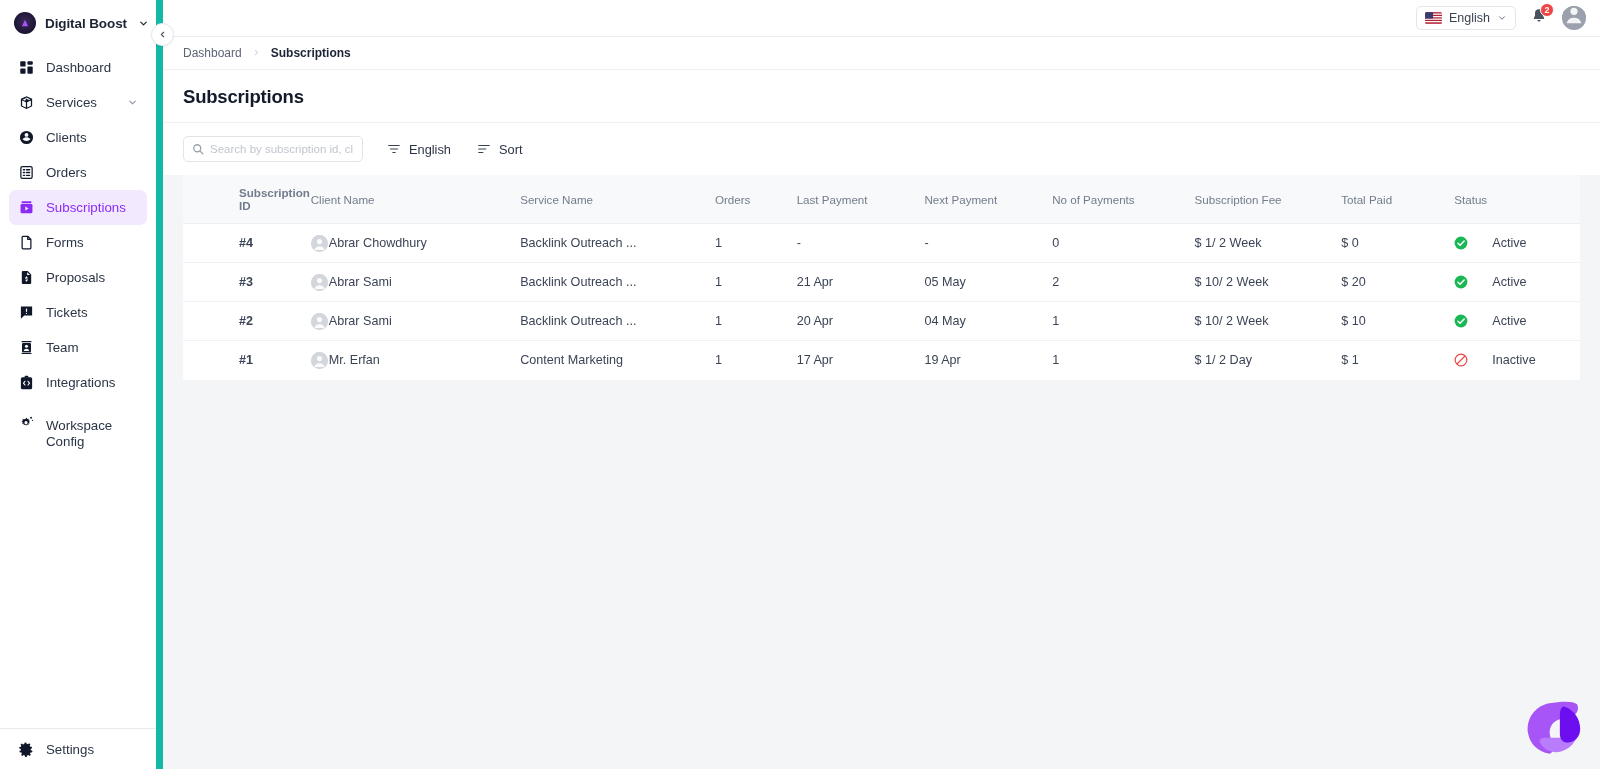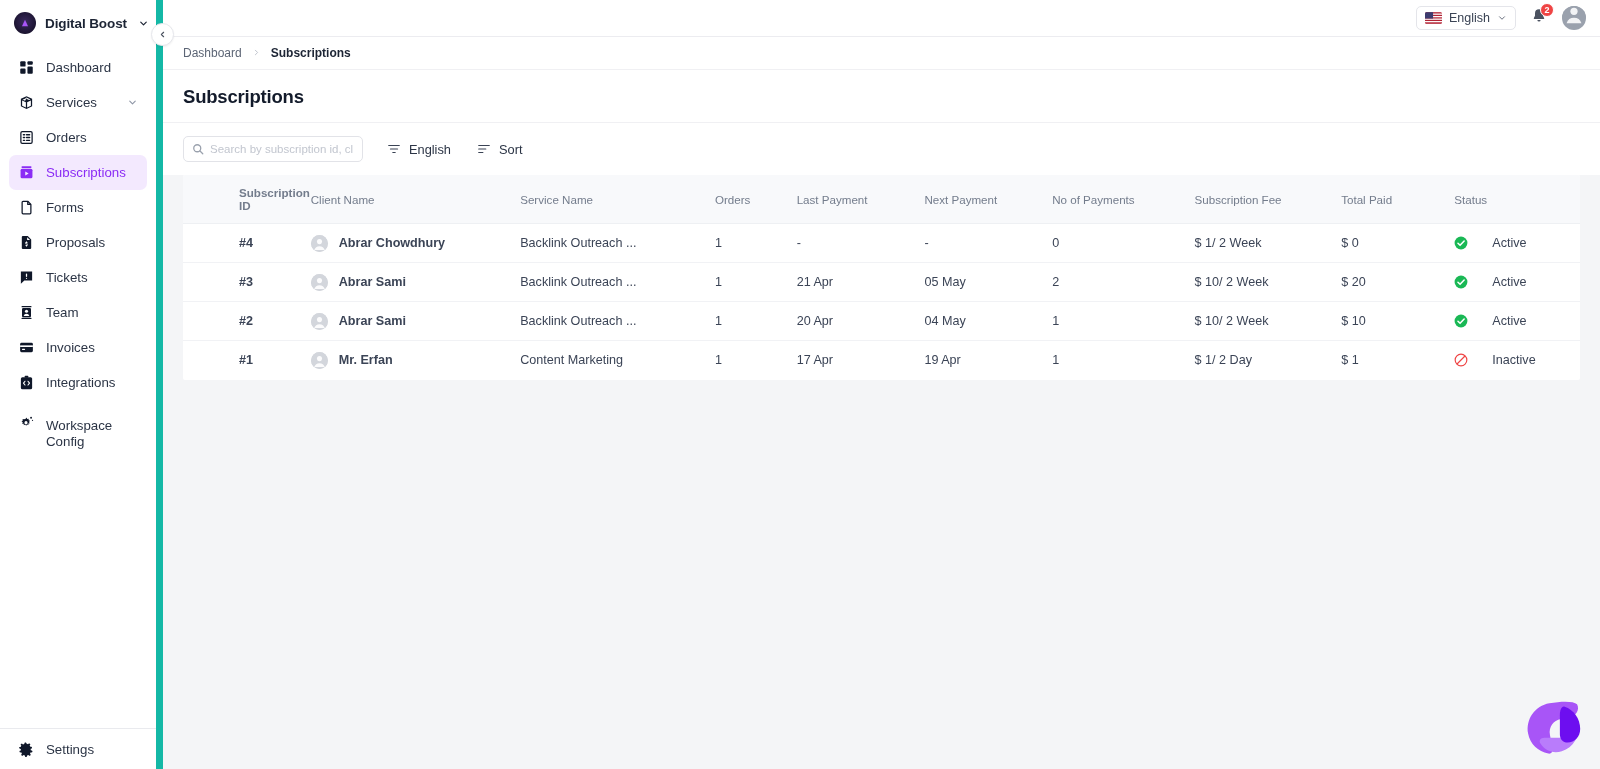--- a/index.html
+++ b/index.html
@@ -177,21 +177,21 @@
   .c-client  { width: 200px; }
   .c-service { width: 186px; }
   .c-orders  { width: 78px; }
   .c-last    { width: 122px; }
   .c-next    { width: 122px; }
   .c-nop     { width: 136px; }
   .c-fee     { width: 140px; }
   .c-paid    { width: 108px; }
   .c-status  { width: 120px; }
 
-  .cell-client { display:flex; align-items:center; gap:11px;font-weight:bold; }
+  .cell-client { display:flex; align-items:center; gap:1px; }
   .avatar-sm {
     width: 17px; height: 17px; border-radius: 50%;
     background: #d3d6dc; flex:0 0 17px;
     display:flex; align-items:flex-end; justify-content:center; overflow:hidden;
   }
   .status-cell { display:flex; align-items:center; gap:24px; }
   .status-active { color:#3b4456; }
   .status-inactive { color:#3b4456; }
 
   .ellip { overflow:hidden; text-overflow:ellipsis; white-space:nowrap; }
@@ -246,20 +246,28 @@
             </svg>
         </span>
         <span class="nav-label">Services</span>
         <span class="chev">
           <svg width="11" height="11" viewBox="0 0 24 24" fill="none" stroke="currentColor" stroke-width="2.4" stroke-linecap="round" stroke-linejoin="round">
               <polyline points="6 9 12 15 18 9"></polyline>
             </svg>
         </span>
       </div>
 
+      <div class="nav-item">
+        <span class="icon">
+          <svg width="15" height="15" viewBox="0 0 24 24" fill="currentColor">
+              <path d="M12 1.5A10.5 10.5 0 1 0 22.5 12 10.51 10.51 0 0 0 12 1.5Zm0 3.2a3.1 3.1 0 1 1-3.1 3.1A3.1 3.1 0 0 1 12 4.7ZM5.4 14.4a7 7 0 0 1 1.4-.9 8.9 8.9 0 0 1 10.4 0 7 7 0 0 1 1.4.9 8.52 8.52 0 0 1-13.2 0Z"></path>
+            </svg>
+        </span>
+        <span class="nav-label">Clients</span>
+      </div>
 
       <div class="nav-item">
         <span class="icon">
           <svg width="15" height="15" viewBox="0 0 24 24" fill="none" stroke="currentColor" stroke-width="2">
               <rect x="3" y="2.5" width="18" height="19" rx="2.2"></rect>
               <line x1="7" y1="7.5" x2="9" y2="7.5" stroke-width="2.2" stroke-linecap="round"></line>
               <line x1="12" y1="7.5" x2="17" y2="7.5" stroke-width="2.2" stroke-linecap="round"></line>
               <line x1="7" y1="12" x2="9" y2="12" stroke-width="2.2" stroke-linecap="round"></line>
               <line x1="12" y1="12" x2="17" y2="12" stroke-width="2.2" stroke-linecap="round"></line>
               <line x1="7" y1="16.5" x2="9" y2="16.5" stroke-width="2.2" stroke-linecap="round"></line>
@@ -317,30 +325,20 @@
               <rect x="4" y="1.5" width="16" height="2.2" rx="1"></rect>
               <rect x="4" y="20.3" width="16" height="2.2" rx="1"></rect>
               <rect x="4.8" y="4.6" width="14.4" height="14.8" rx="2"></rect>
               <circle cx="12" cy="10" r="2.5" fill="#fff"></circle>
               <path d="M7.4 17.4a4.8 4.8 0 0 1 9.2 0Z" fill="#fff"></path>
             </svg>
         </span>
         <span class="nav-label">Team</span>
       </div>
 
-      <div class="nav-item">
-        <span class="icon">
-          <svg width="15" height="15" viewBox="0 0 24 24" fill="currentColor">
-              <rect x="1.8" y="4.5" width="20.4" height="15" rx="2.2"></rect>
-              <rect x="1.8" y="8.6" width="20.4" height="2.6" fill="#fff"></rect>
-              <rect x="4.6" y="13.8" width="5.2" height="2.1" rx="1" fill="#fff"></rect>
-            </svg>
-        </span>
-        <span class="nav-label">Invoices</span>
-      </div>
 
       <div class="nav-item">
         <span class="icon">
           <svg width="15" height="15" viewBox="0 0 24 24" fill="currentColor">
               <rect x="9" y="1.2" width="6" height="3.2" rx="1.2"></rect>
               <rect x="3" y="3.4" width="18" height="19.4" rx="2.4"></rect>
               <path d="M9.6 10 7.2 13l2.4 3M14.4 10l2.4 3-2.4 3" stroke="#fff" stroke-width="1.8" fill="none" stroke-linecap="round" stroke-linejoin="round"></path>
             </svg>
         </span>
         <span class="nav-label">Integrations</span>

